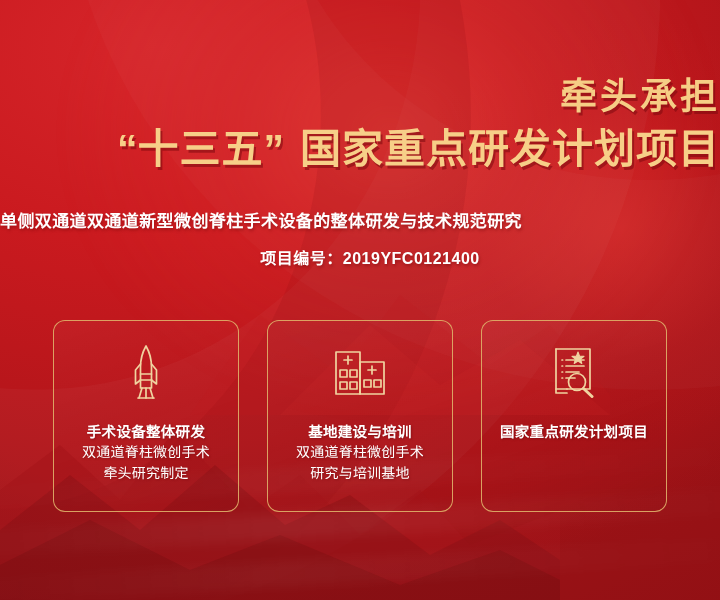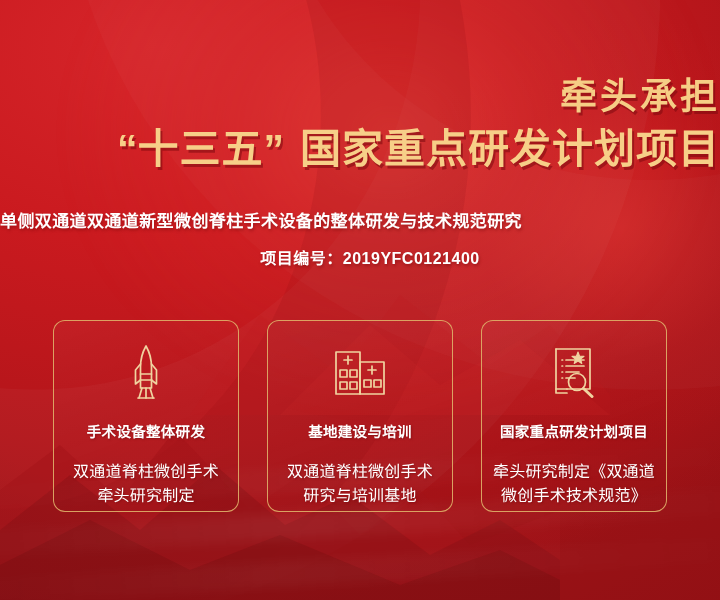--- a/index.html
+++ b/index.html
@@ -192,25 +192,25 @@
   .card-icon svg { display: block; }
   .card-title {
     margin-top: 21px;
     color: #ffffff;
     font-size: 14.5px;
     font-weight: bold;
     letter-spacing: .3px;
     text-shadow: 1px 1px 2px rgba(110,8,12,0.5);
   }
   .card-desc {
-    margin-top: 19px;
+    margin-top: 1px;
     width: 168px;
     text-align: center;
     color: #ffffff;
-    font-size: 16px;
+    font-size: 14px;
     line-height: 1.5;
     letter-spacing: .2px;
     text-shadow: 1px 1px 2px rgba(110,8,12,0.5);
   }
 </style>
 </head>
 <body>
 
 <div class="poster">
 
@@ -305,21 +305,17 @@
             <path d="M29 6 L30.6 10.2 L35 10.4 L31.6 13.2 L32.8 17.5 L29 15 L25.2 17.5 L26.4 13.2 L23 10.4 L27.4 10.2 Z" fill="#f0d3a0" stroke-width="1.1"></path>
             <path d="M13 14 L13.6 14 M17 14 L35 14"></path>
             <path d="M13 20 L13.6 20 M17 20 L35 20"></path>
             <path d="M13 26 L13.6 26 M17 26 L30 26"></path>
             <path d="M13 32 L13.6 32 M17 32 L26 32"></path>
             <circle cx="28" cy="36" r="8.5"></circle>
             <path d="M34.5 42.5 L43 50.5" stroke-width="3"></path>
           </svg>
         </div>
         <div class="card-title">国家重点研发计划项目</div>
-        <div class="card-desc">
-          <div>牵头研究制定《双通道</div>
-          <div>微创手术技术规范》</div>
-        </div>
       </div>
 
     </div>
   </div>
 </div>
 
 </body></html>

